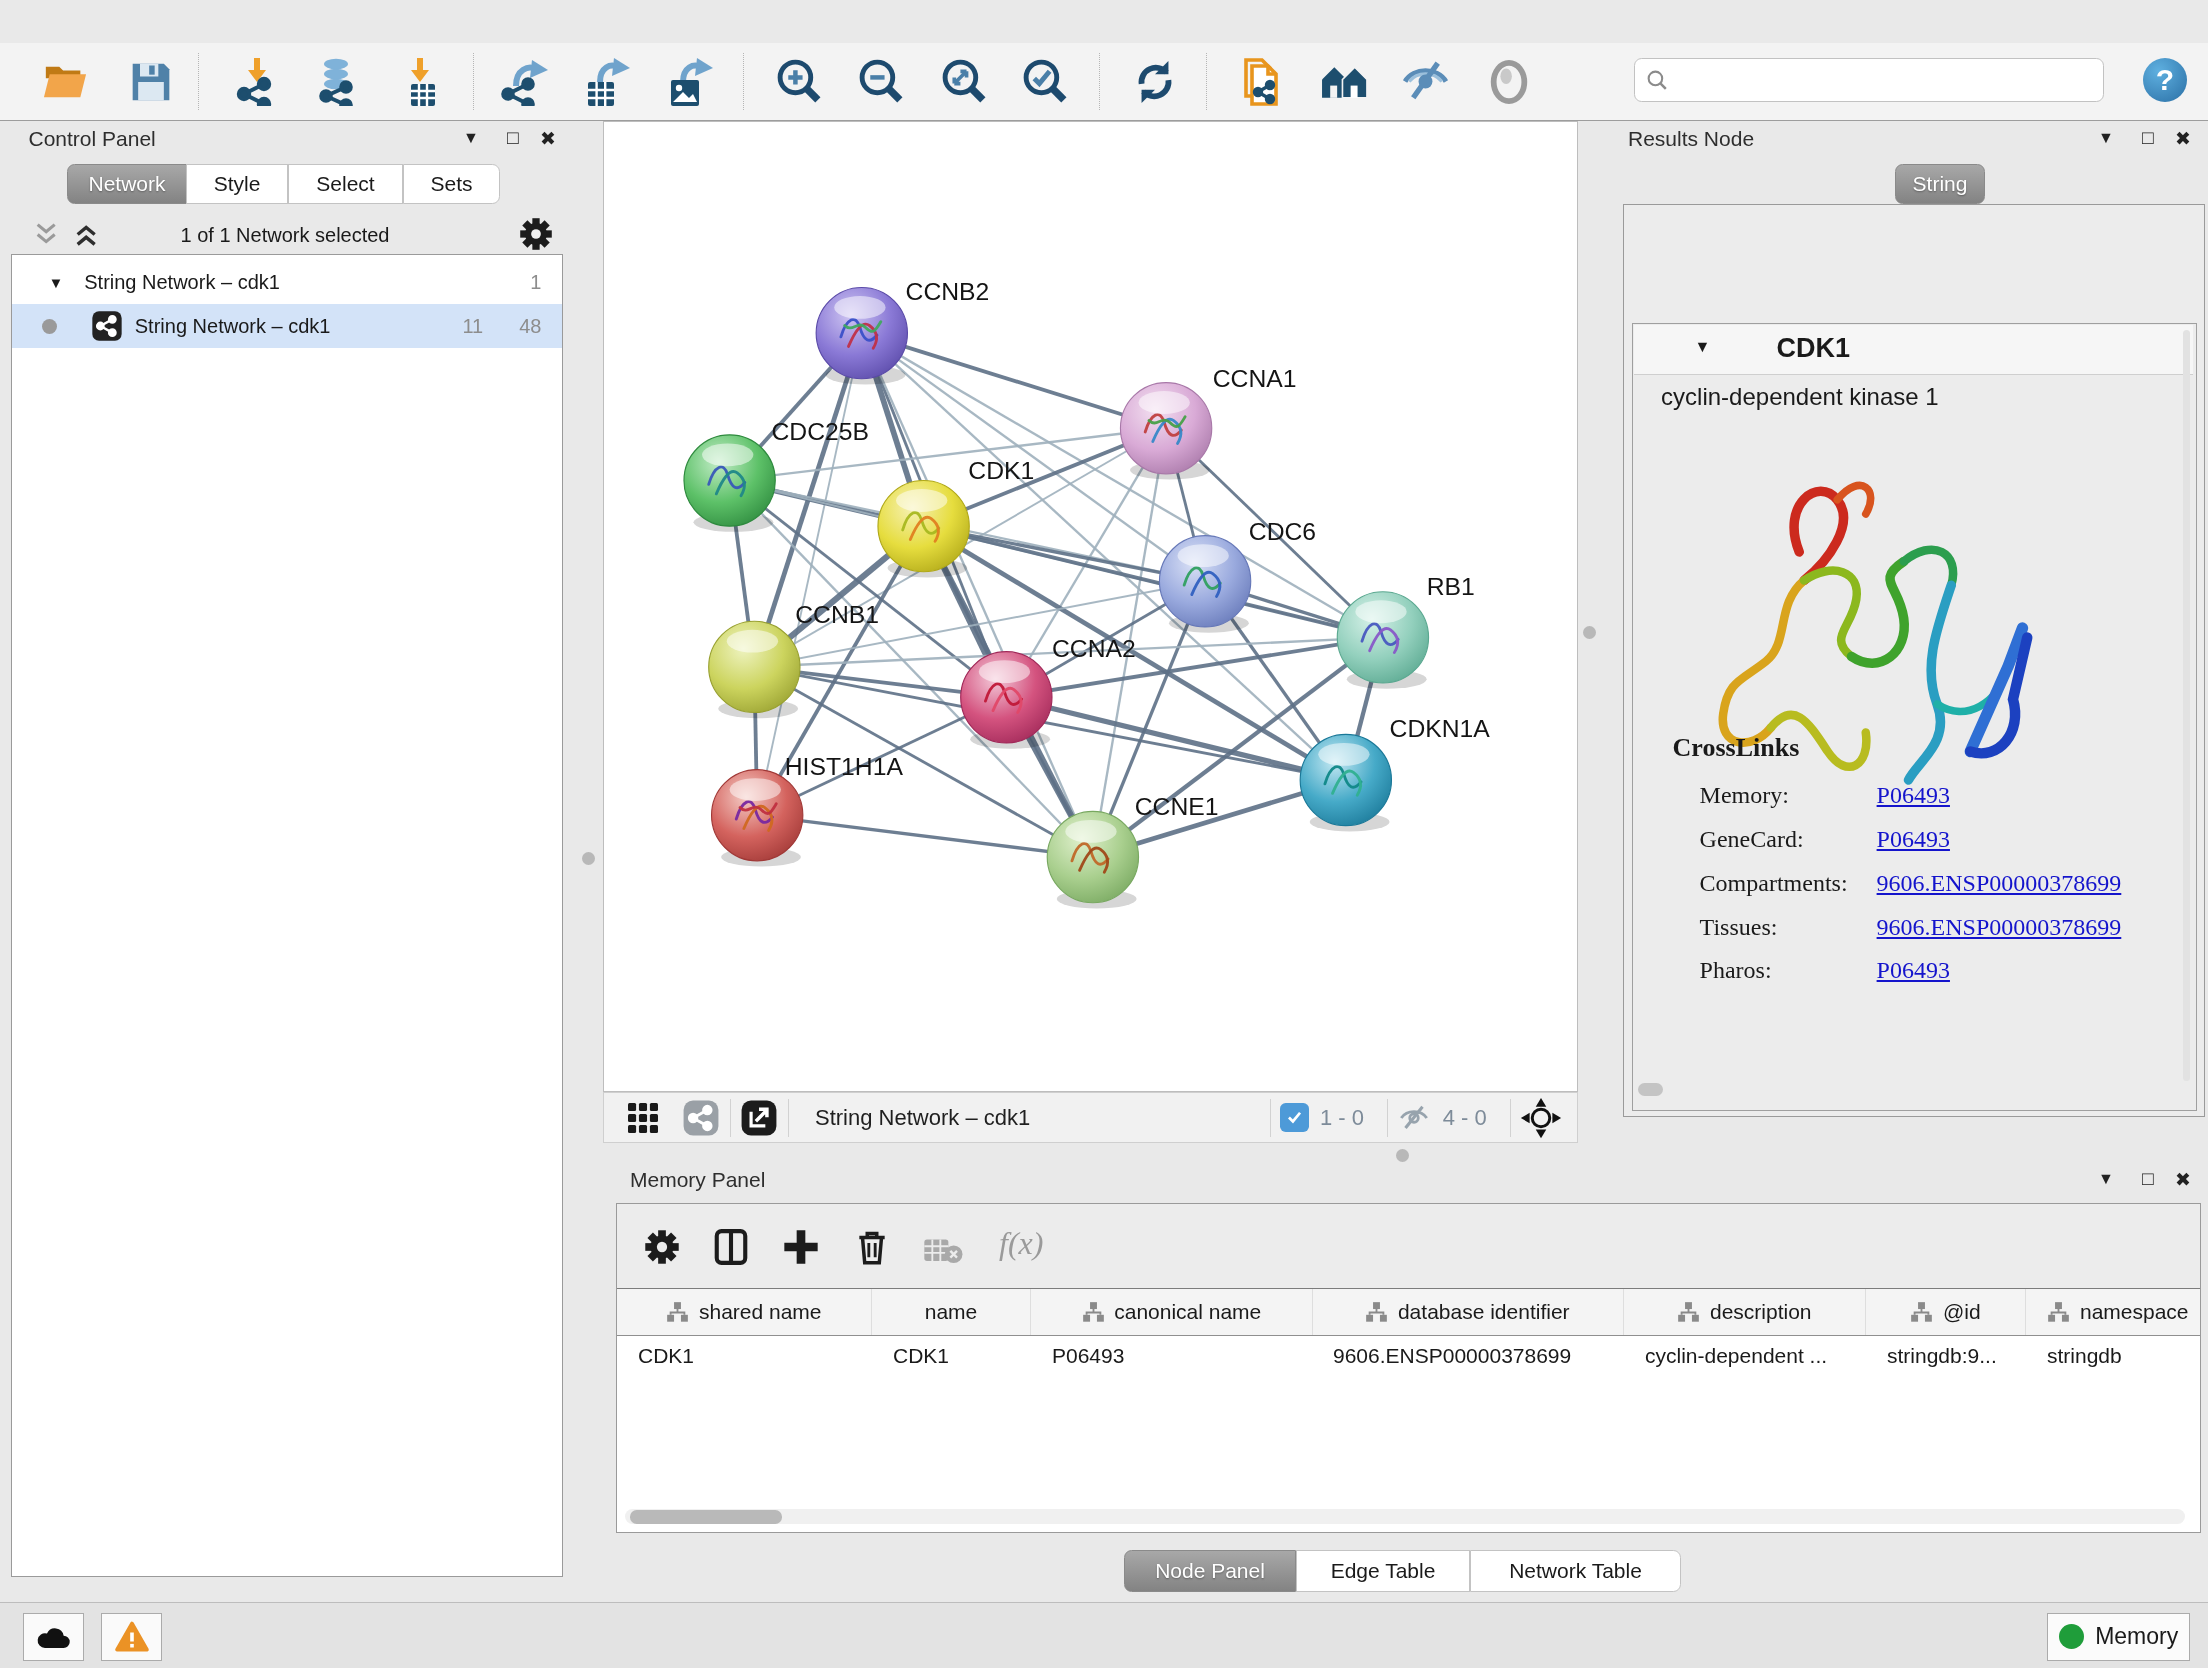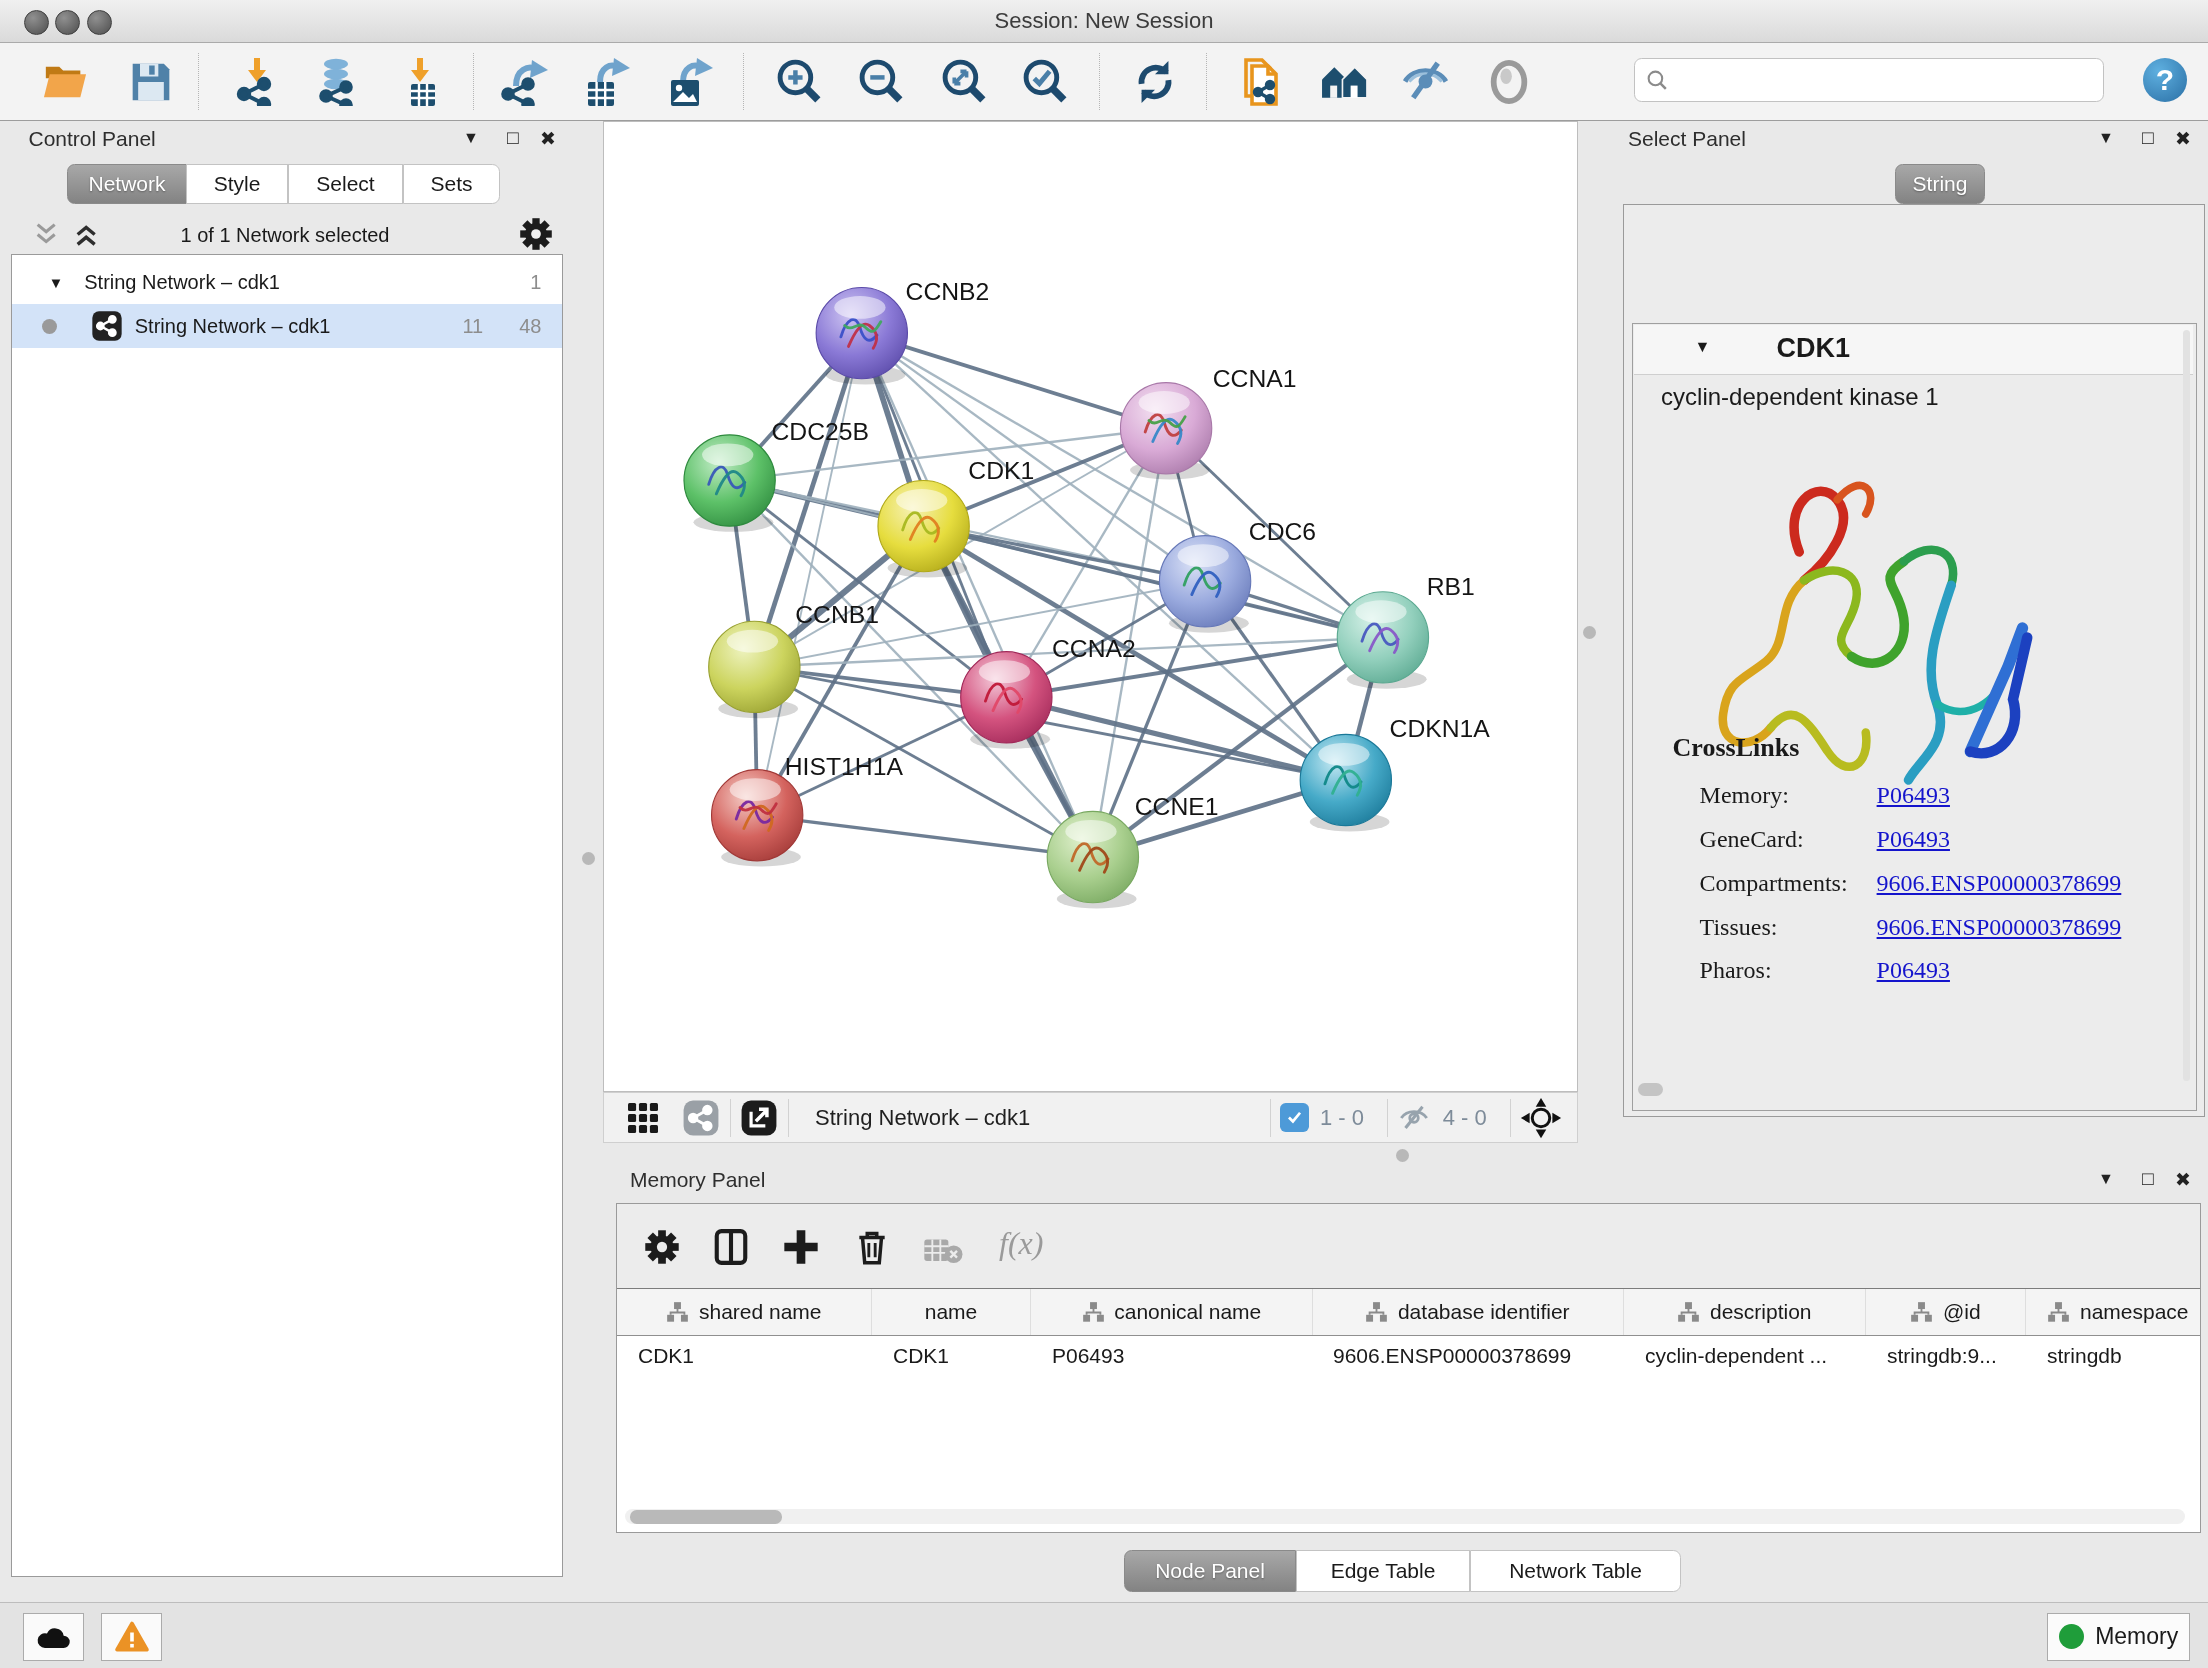--- a/index.html
+++ b/index.html
@@ -79,26 +79,20 @@
   #memory-btn{position:absolute;left:2047px;top:9.5px;width:141px;height:46px;background:#fbfbfb;
     border:1.9px solid #ababab;display:flex;align-items:center;justify-content:center;gap:11.4px;
     font-size:23px;cursor:pointer;}
   #memory-dot{width:25px;height:25px;border-radius:50%;background:#1f9d3a;}
 </style>
 </head>
 <body>
 
 <div id="app">
 
-  <div id="titlebar">
-    <span class="tl" style="left:24px"></span>
-    <span class="tl" style="left:55px"></span>
-    <span class="tl" style="left:87px"></span>
-    <div id="title-text">Session: New Session</div>
-  </div>
 
   <div id="toolbar">
     <div class="tb" style="left:40px">
       <svg width="46" height="46" viewBox="0 0 24 24">
         <path d="M2 4h7l2 2h9v4H2z" fill="#c07a15"></path>
         <path d="M1 20 L4 8 h19 l-3 12z" fill="#f2a54a"></path>
       </svg>
     </div>
     <div class="tb" style="left:126px">
       <svg width="44" height="44" viewBox="0 0 24 24">
@@ -564,21 +558,21 @@
     <svg width="42" height="42" viewBox="-24 -24 48 48" style="margin-right:15px">
       <circle r="10" stroke="#111" stroke-width="3.4" fill="none"></circle>
       <polygon points="0,-23 -6,-13 6,-13" fill="#111"></polygon>
       <polygon points="0,23 -6,13 6,13" fill="#111"></polygon>
       <polygon points="-23,0 -13,-6 -13,6" fill="#111"></polygon>
       <polygon points="23,0 13,-6 13,6" fill="#111"></polygon>
     </svg>
   </div>
 
   <div>
-    <div class="abs panel-title" style="left:1628px;top:127px">Select Panel</div>
+    <div class="abs panel-title" style="left:1628px;top:127px">Results Node</div>
     <span class="ph-ico" style="left:2098px;top:129px;font-size:16px">▼</span>
     <span class="ph-ico" style="left:2142px;top:127px">□</span>
     <span class="ph-ico" style="left:2175px;top:127px">✖</span>
 
     <div class="tab sel" style="left:1895px;top:164px;width:90px;border-radius:7.6px">String</div>
 
     <div id="results-outer">
 
       <div id="string-section">
         <div id="sec-header">

